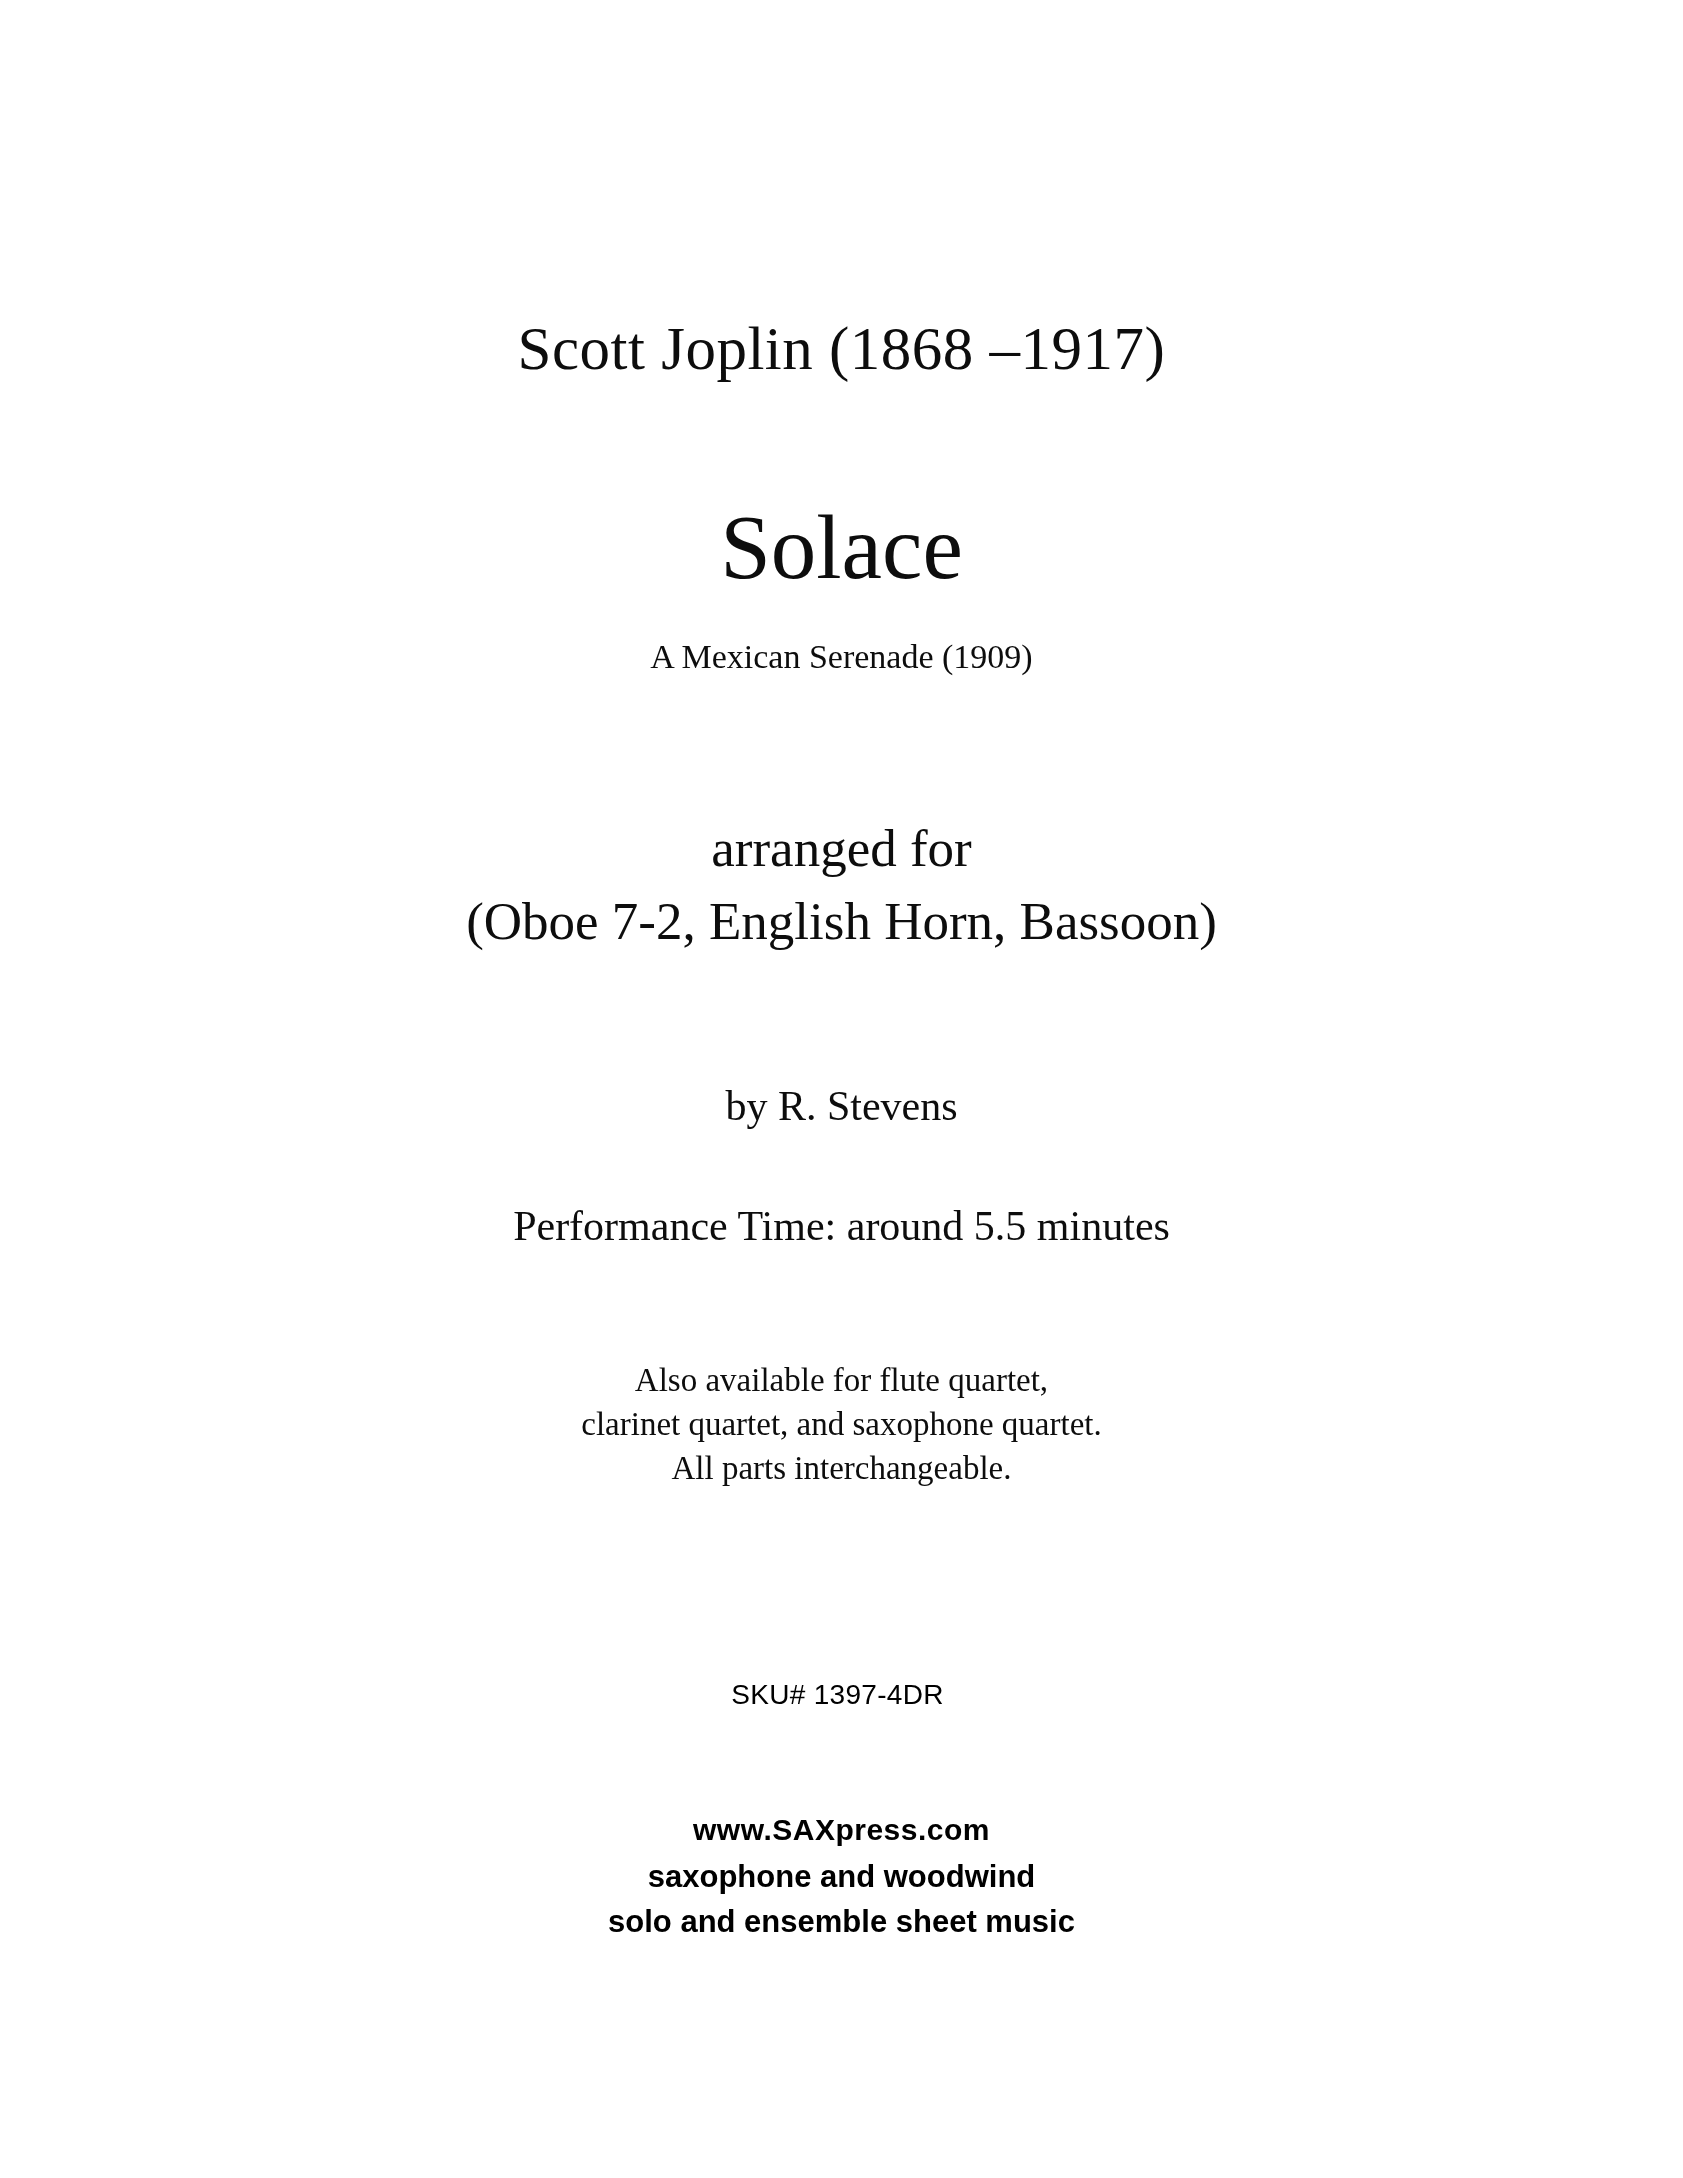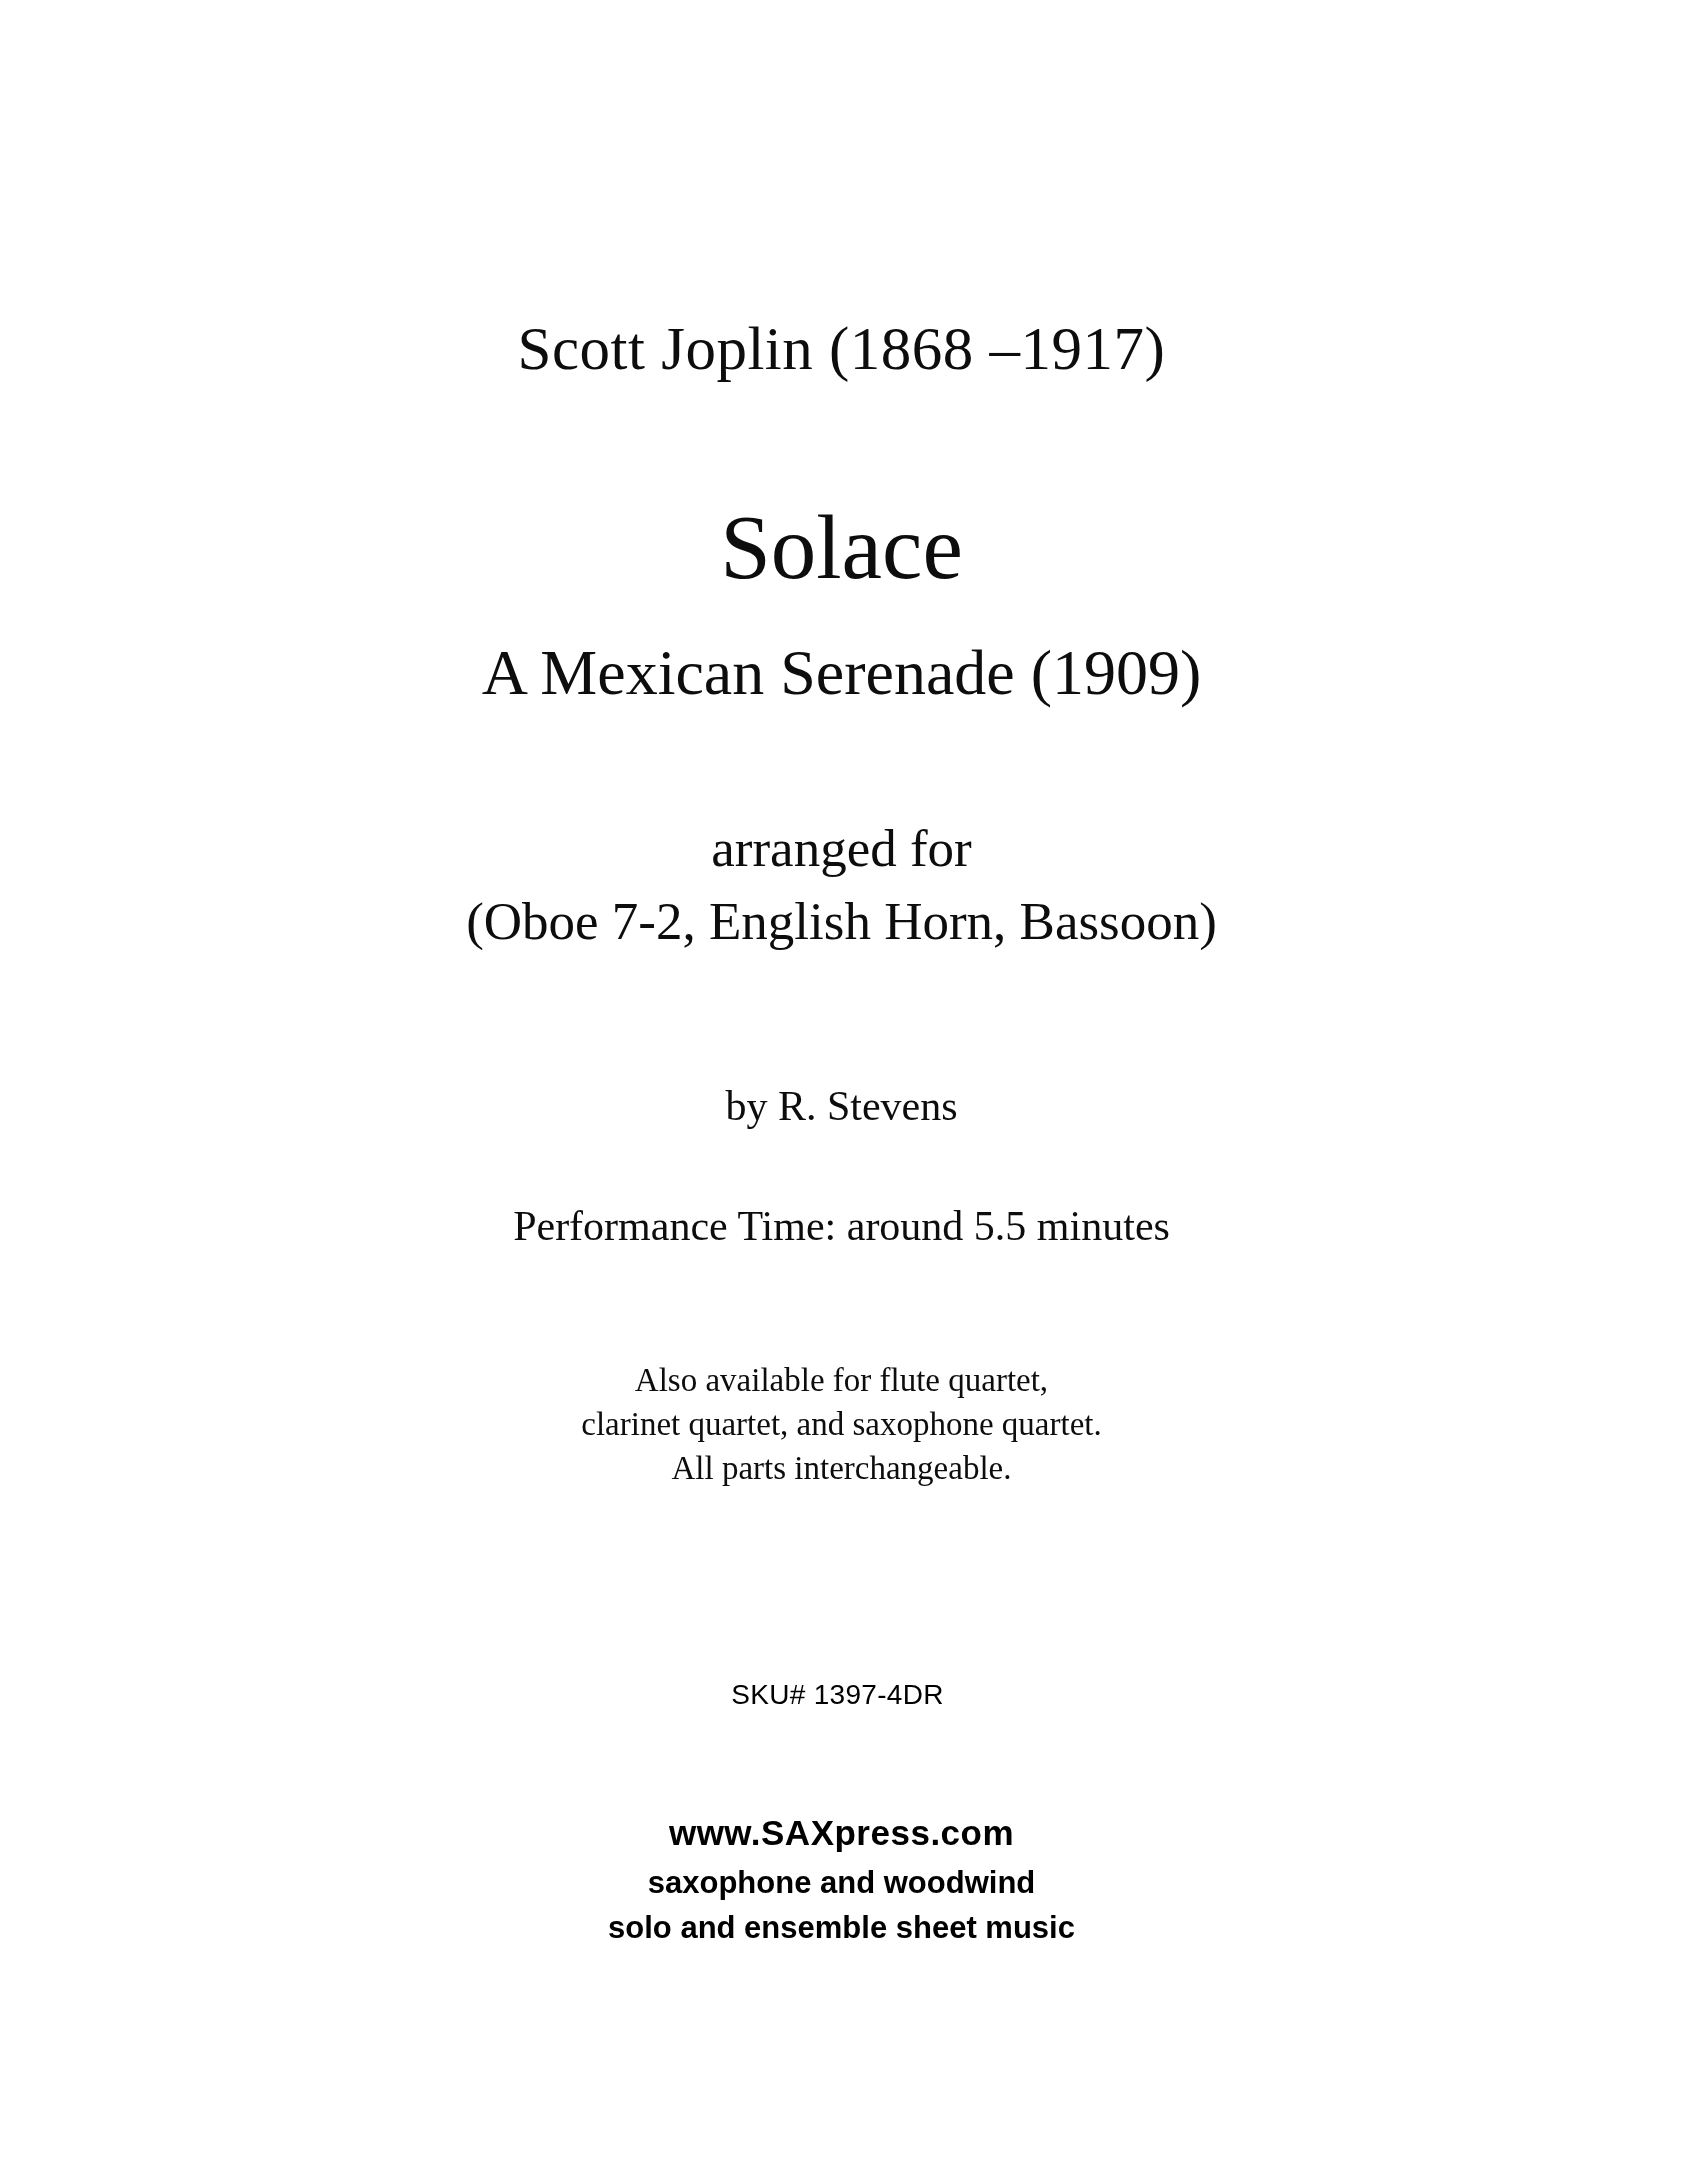--- a/index.html
+++ b/index.html
@@ -37,21 +37,21 @@
     left: 0;
     right: 0;
     font-size: 91px;
     line-height: 1.05;
   }
   .subtitle {
     position: absolute;
     top: 638px;
     left: 0;
     right: 0;
-    font-size: 64px;
+    font-size: 34px;
     line-height: 1.1;
   }
   .arrangement {
     position: absolute;
     top: 812px;
     left: 0;
     right: 0;
     font-size: 53px;
     line-height: 1.37;
   }
@@ -93,21 +93,21 @@
     position: absolute;
     top: 1812px;
     left: 0;
     right: 0;
     text-align: center;
     font-family: "Liberation Sans", sans-serif;
     font-weight: bold;
     color: #000000;
   }
   .footer .site {
-    font-size: 35px;
+    font-size: 30px;
     letter-spacing: 0.5px;
     line-height: 1.18;
   }
   .footer .tag1 {
     font-size: 31px;
     line-height: 1.45;
     margin-top: 8px;
   }
   .footer .tag2 {
     font-size: 31px;

